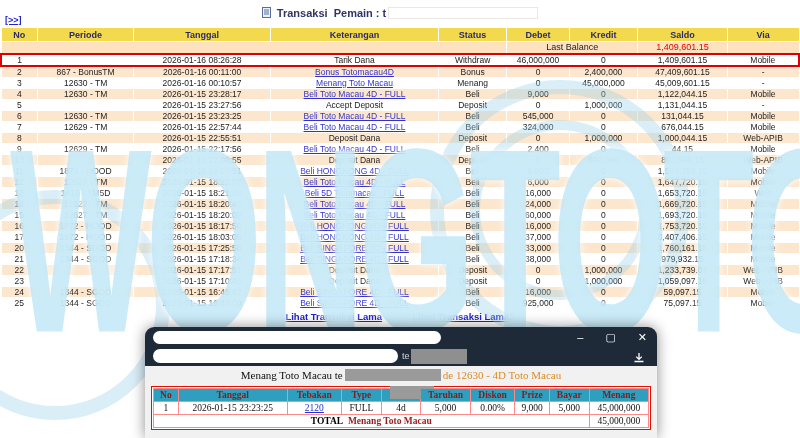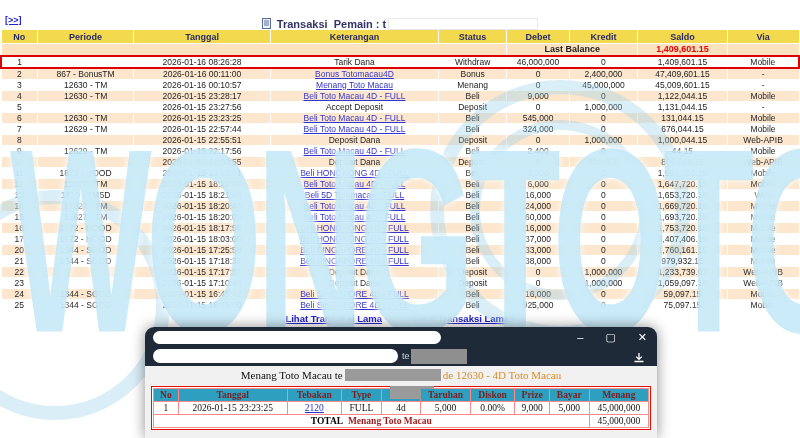--- a/index.html
+++ b/index.html
@@ -1,34 +1,34 @@
 <!DOCTYPE html>
 <html><head>
 <meta charset="utf-8">
 <style>
   * { margin:0; padding:0; box-sizing:border-box; }
   html,body { width:800px; height:438px; overflow:hidden; background:#fff;
               font-family:"Liberation Sans", sans-serif; position:relative; }
 
   
-  .page-title { text-align:center; padding-top:18px; font-size:11px; font-weight:bold;
+  .page-title { text-align:center; padding-top:7px; font-size:11px; font-weight:bold;
                 color:#333366; height:16px; }
   .page-title .doc-icon { display:inline-block; vertical-align:-1px; margin-right:3px; }
   .redact-white { display:inline-block; width:150px; height:12px; background:#fff;
                   border:1px solid #e8e8e8; vertical-align:-2px; margin-left:2px; }
   .nav-more { position:absolute; left:5px; top:15px; font-size:9px; font-weight:bold;
               color:#2222CC; text-decoration:underline; cursor:pointer; }
 
   
   table.main { width:100%; border-collapse:collapse; margin-top:11px; table-layout:fixed; }
   table.main th { background:#F2D94E; color:#2B2B66; font-size:9px; font-weight:bold;
                   height:14px; border:1px solid #fff; }
   table.main td { font-size:8.5px; height:10px; line-height:10px; text-align:center;
                   border:1px solid #fff; color:#222; white-space:nowrap; overflow:hidden; }
-  tr.lastbal td { background:#FCE2BF; font-weight:bold; height:12px; font-size:9px; }
+  tr.lastbal td { background:#FCE2BF; font-weight:normal; height:12px; font-size:9px; }
   tr.lastbal .lb-val { color:#E80000; }
   tr.row-even td { background:#FCE7CE; }
   tr.row-odd td  { background:#FFFFFF; }
   tr.highlight td { border-top:2px solid #DD0000; border-bottom:2px solid #DD0000; }
   tr.highlight td:first-child { border-left:2px solid #DD0000; }
   tr.highlight td:last-child  { border-right:2px solid #DD0000; }
   td.status { color:#EA5A33; }
   td.kredit, td.saldo { color:#3344BB; }
   td.ket .link { color:#3333CC; text-decoration:underline; cursor:pointer; }
   .col-no{width:4.6%}.col-per{width:12%}.col-tgl{width:17.2%}.col-ket{width:21%}

